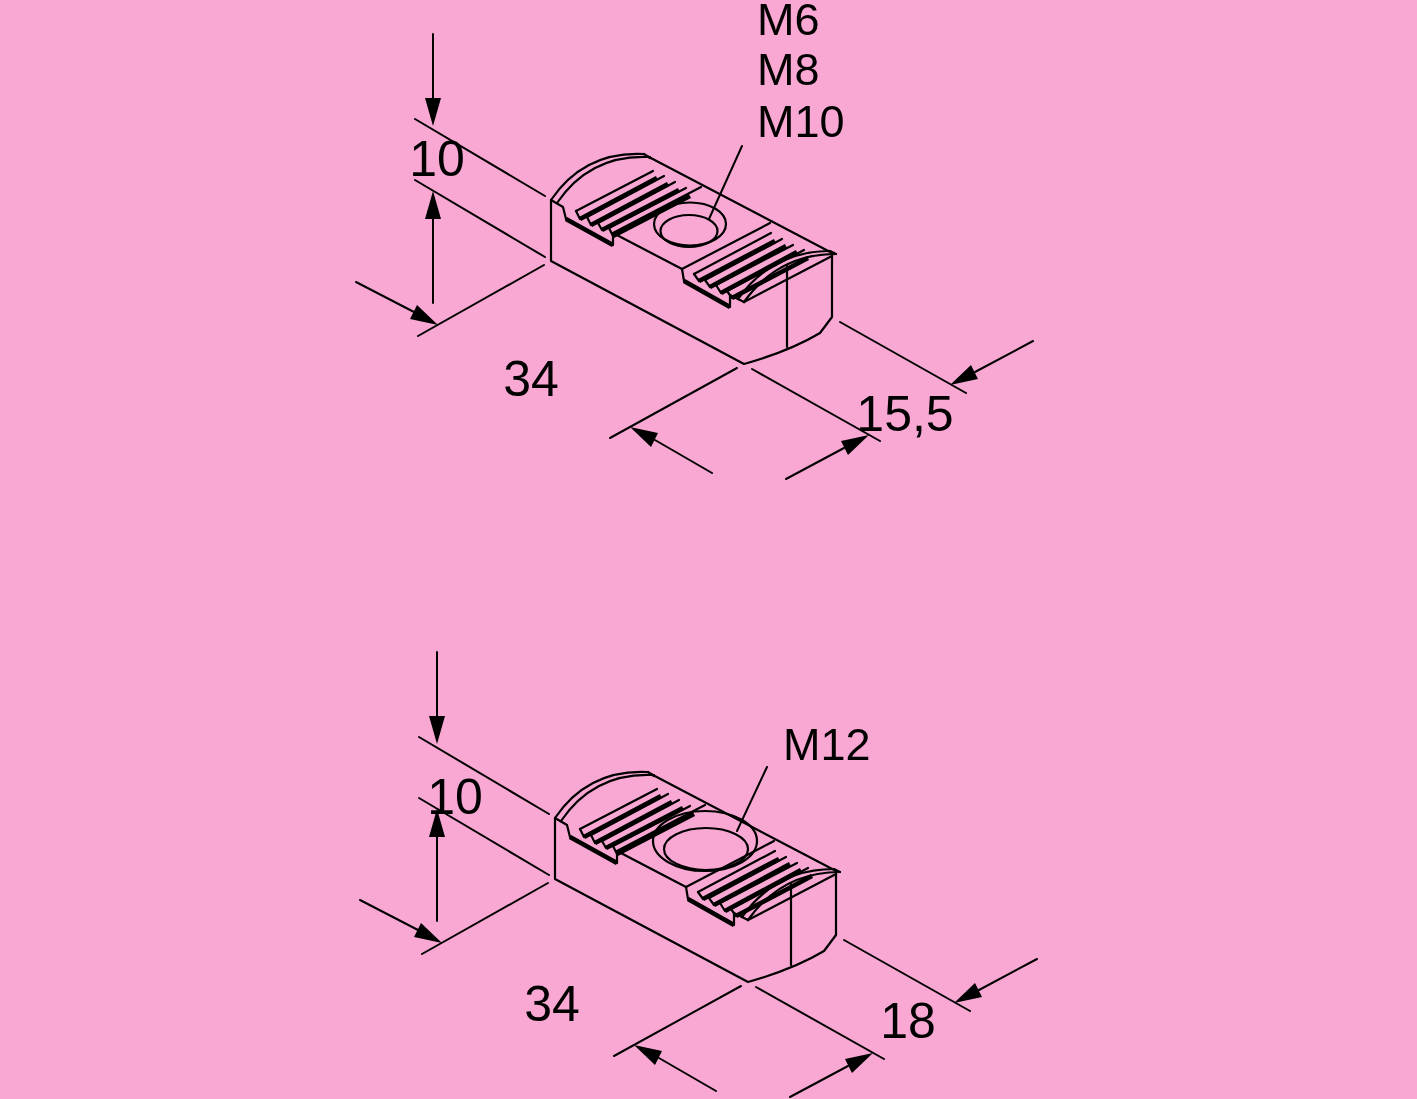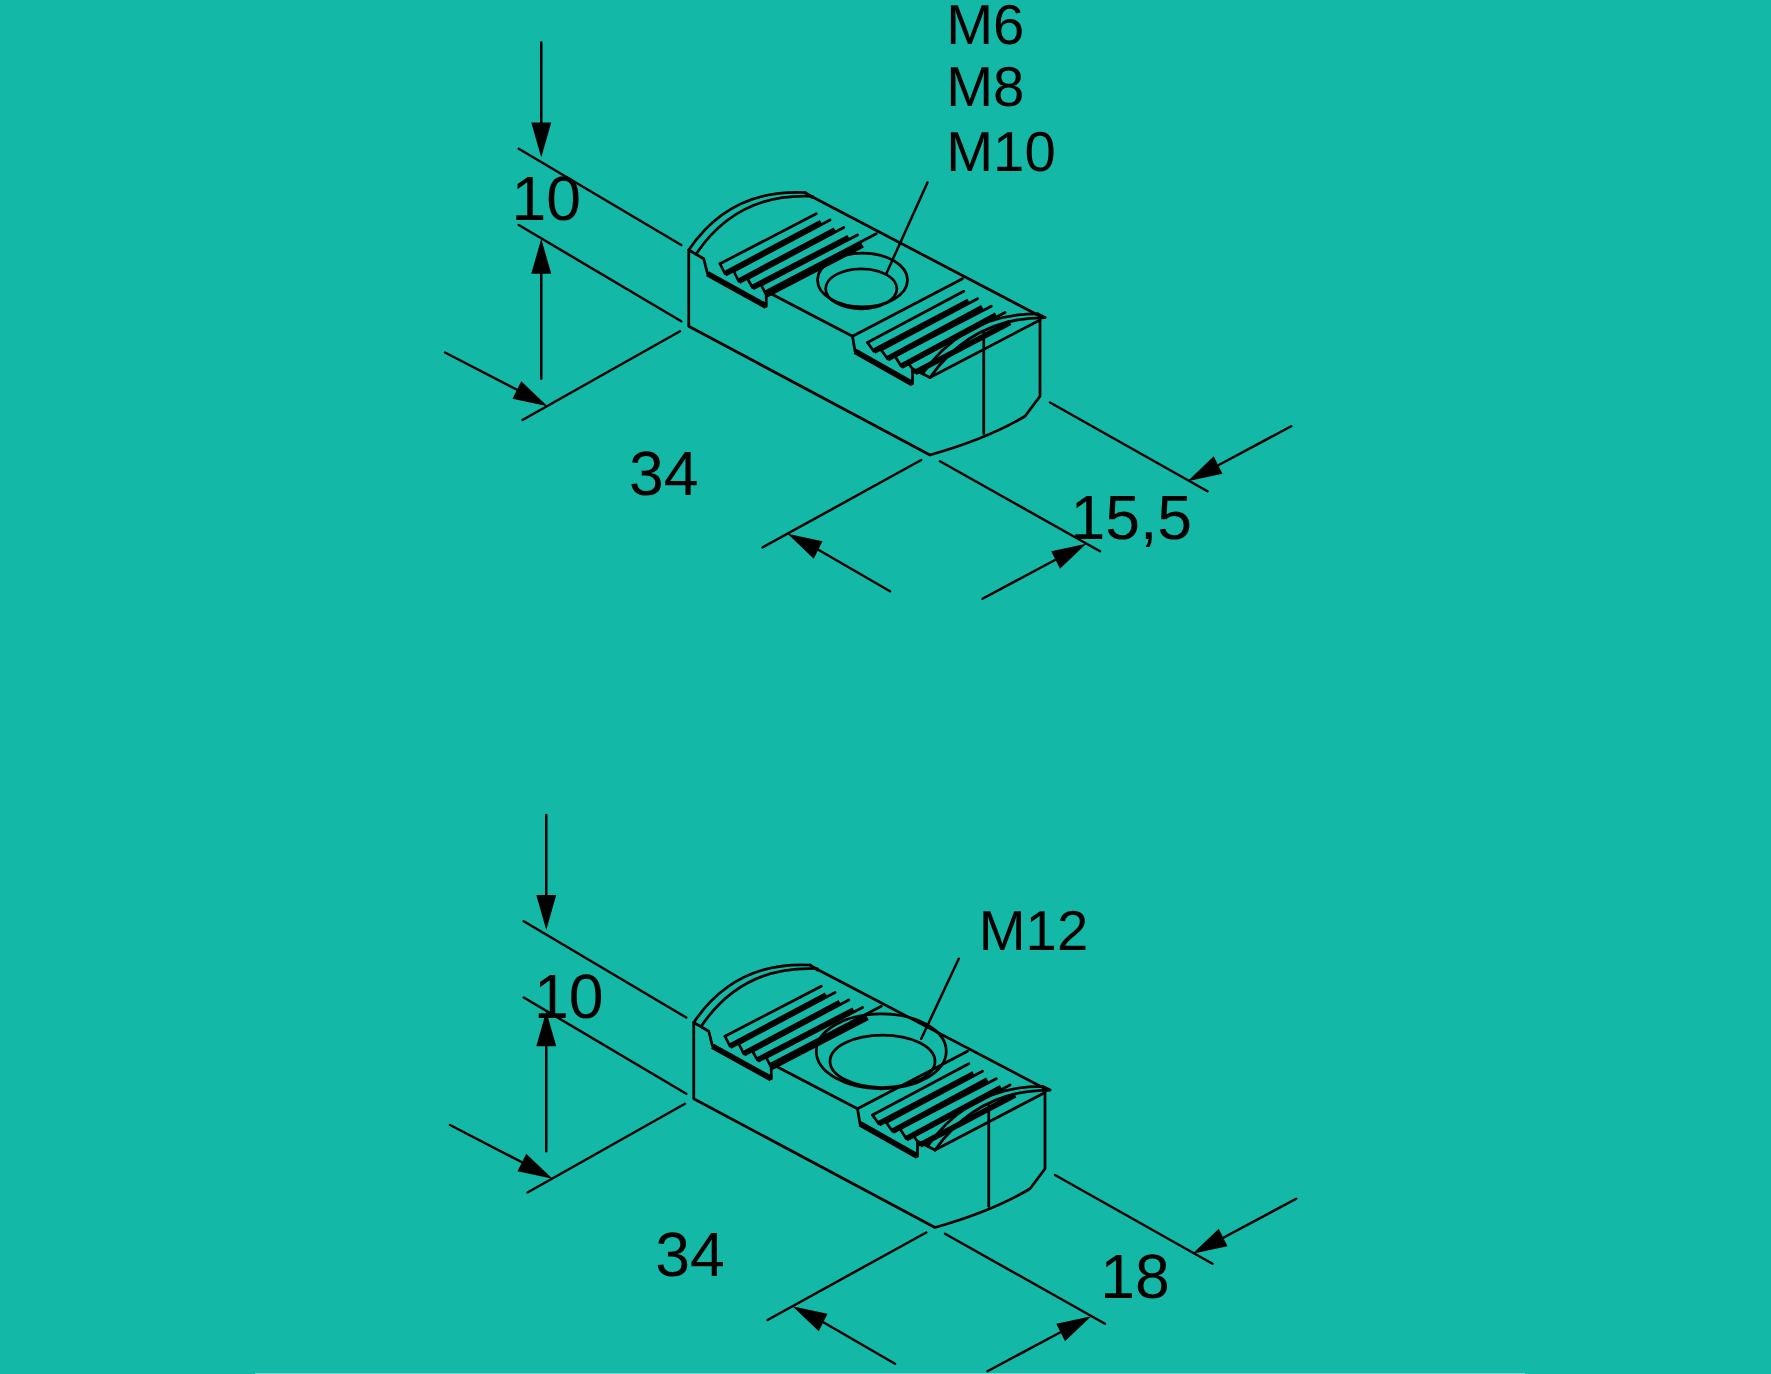--- a/index.html
+++ b/index.html
@@ -4,21 +4,21 @@
 <style>
   html, body {
     margin: 0;
     padding: 0;
     background: #ffffff;
   }
   .page {
     position: relative;
     width: 1417px;
     height: 1099px;
-    background: #14b8a6;
+    background: #f9a8d4;
     overflow: hidden;
   }
   svg { display: block; }
   .art {
     stroke: #000000;
     fill: none;
     stroke-width: 2.2;
     stroke-linecap: round;
     stroke-linejoin: round;
   }

